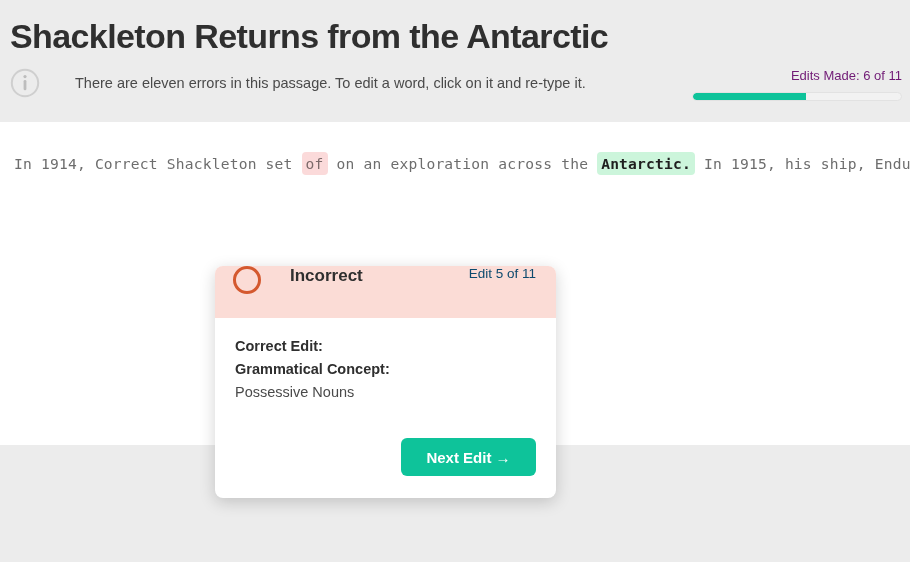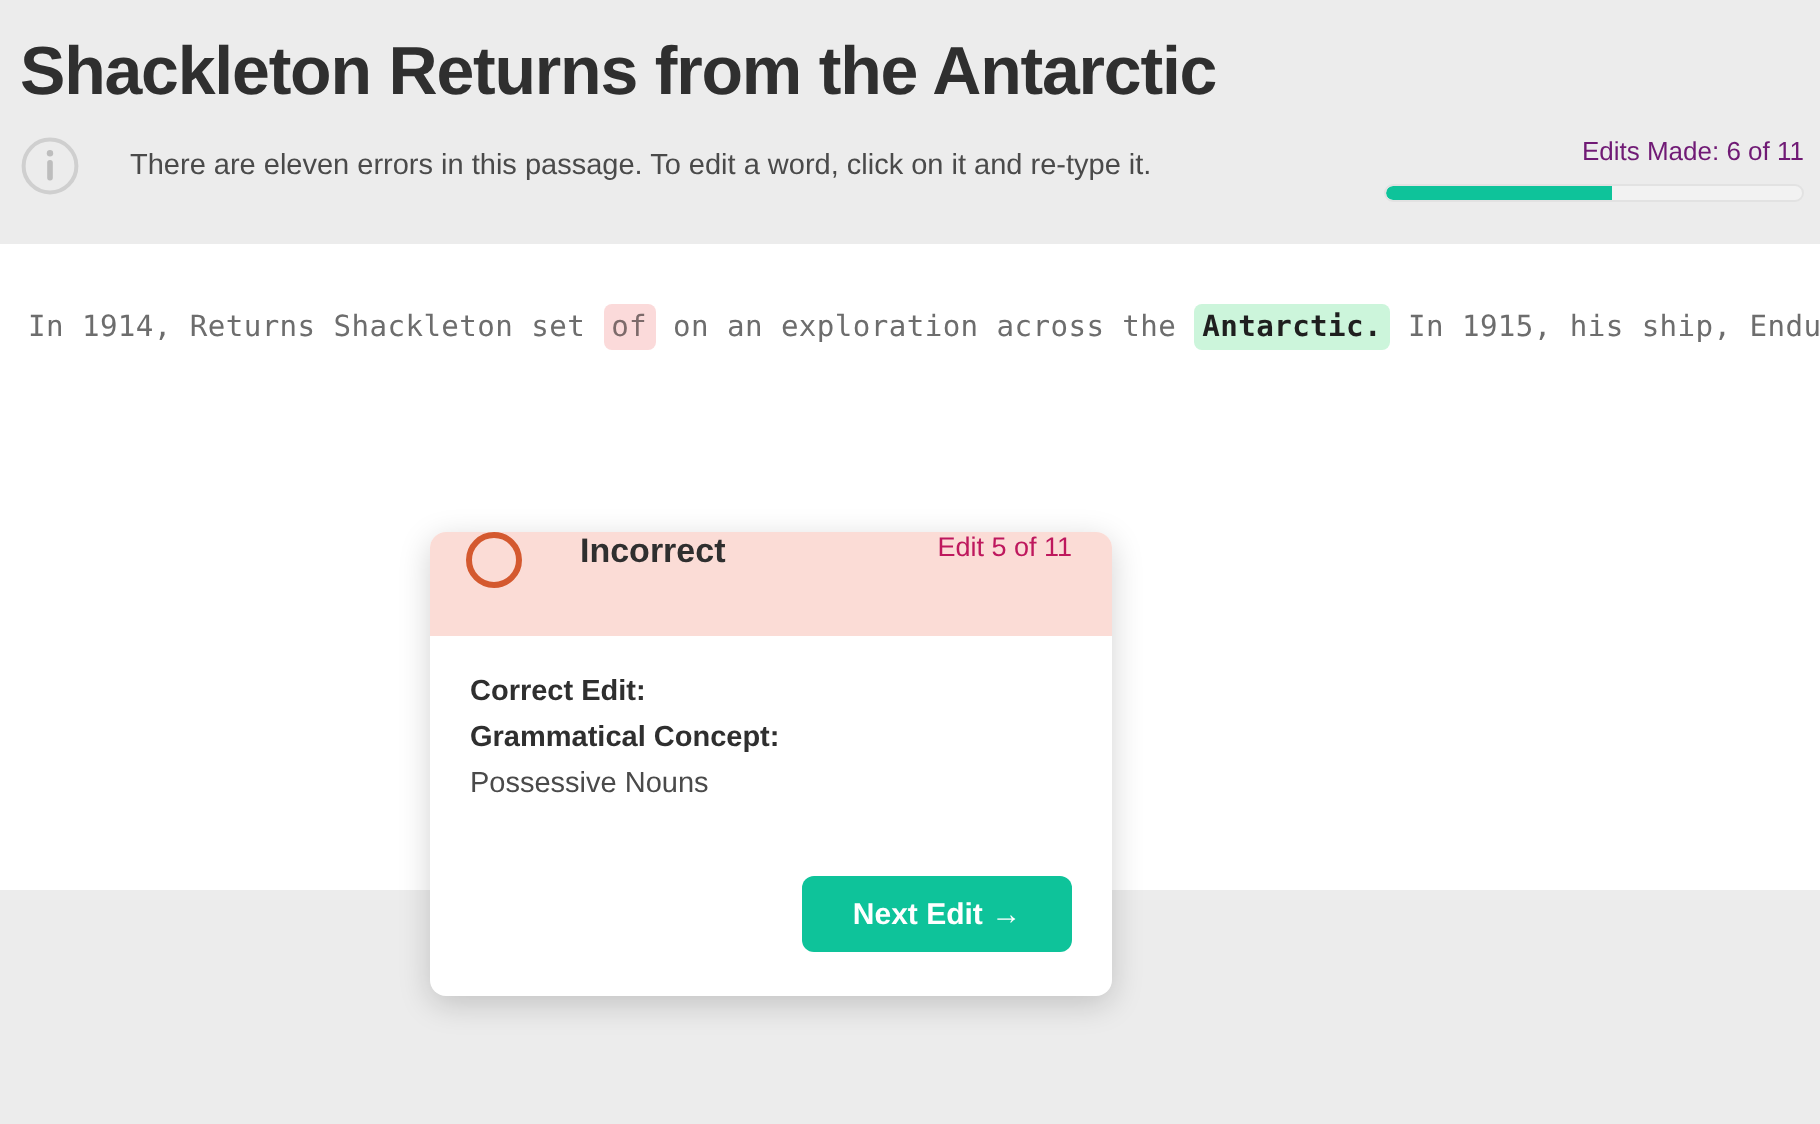--- a/index.html
+++ b/index.html
@@ -53,21 +53,21 @@
   }
 
   .info-icon {
     width: 30px;
     height: 30px;
     flex: 0 0 30px;
     display: block;
   }
 
   .info-text {
-    margin-left: 25px;
+    margin-left: 35px;
     font-size: 14.5px;
     color: #4a4a4a;
     white-space: nowrap;
   }
 
   .progress-wrap {
     position: absolute;
     right: 8px;
     top: 68px;
     width: 210px;
@@ -176,21 +176,21 @@
   .modal-status {
     margin-left: 17px;
     font-size: 17px;
     font-weight: bold;
     color: #2f2f2f;
   }
 
   .modal-count {
     margin-left: auto;
     font-size: 13.5px;
-    color: #be185d;
+    color: #0c4a6e;
     white-space: nowrap;
   }
 
   .modal-body {
     padding: 20px 7px 18px 20px;
   }
 
   .field-label {
     font-size: 14.5px;
     font-weight: bold;
@@ -260,21 +260,21 @@
 
     <div class="progress-wrap">
       <span class="progress-label">Edits Made: 6 of 11</span>
       <div class="progress-track">
         <div class="progress-fill" style="width: 54.5%;"></div>
       </div>
     </div>
   </div>
 
   <div class="passage-panel">
-    <div class="passage" id="passage-text"><span class="w ">In 1914, Returns Shackleton set </span><span class="w hl-error">of</span><span class="w "> on an exploration across the </span><span class="w hl-fixed">Antarctic.</span><span class="w "> In 1915, his ship, Endurance, became trapped in the ice, and </span></div>
+    <div class="passage" id="passage-text"><span class="w ">In 1914, Correct Shackleton set </span><span class="w hl-error">of</span><span class="w "> on an exploration across the </span><span class="w hl-fixed">Antarctic.</span><span class="w "> In 1915, his ship, Endurance, became trapped in the ice, and </span></div>
   </div>
 
   <div class="footer-bg"></div>
 
   <div class="modal">
     <div class="modal-header">
       <span class="status-ring"></span>
       <span class="modal-status">Incorrect</span>
       <span class="modal-count">Edit 5 of 11</span>
     </div>

